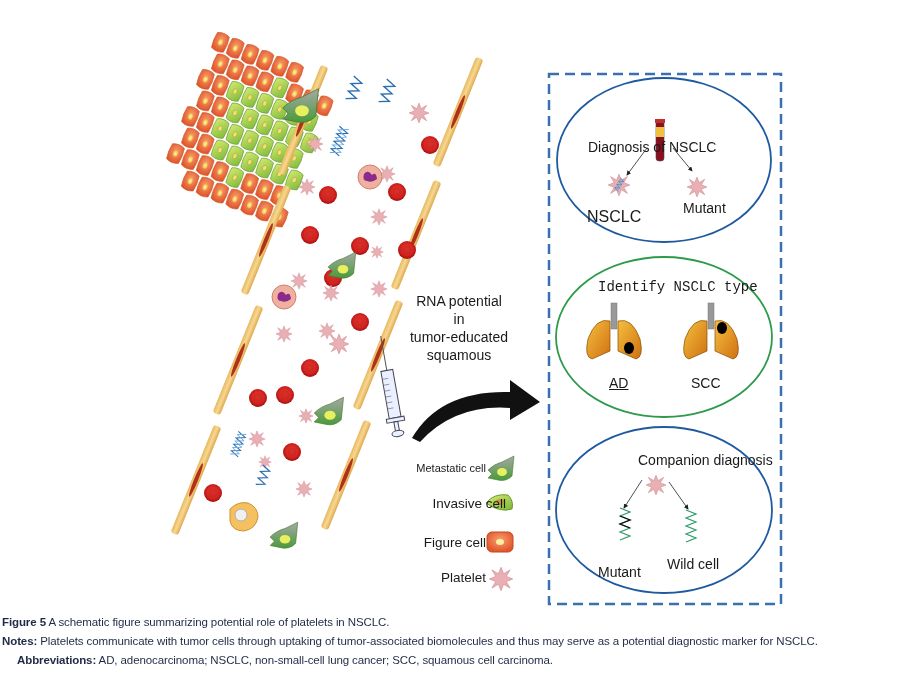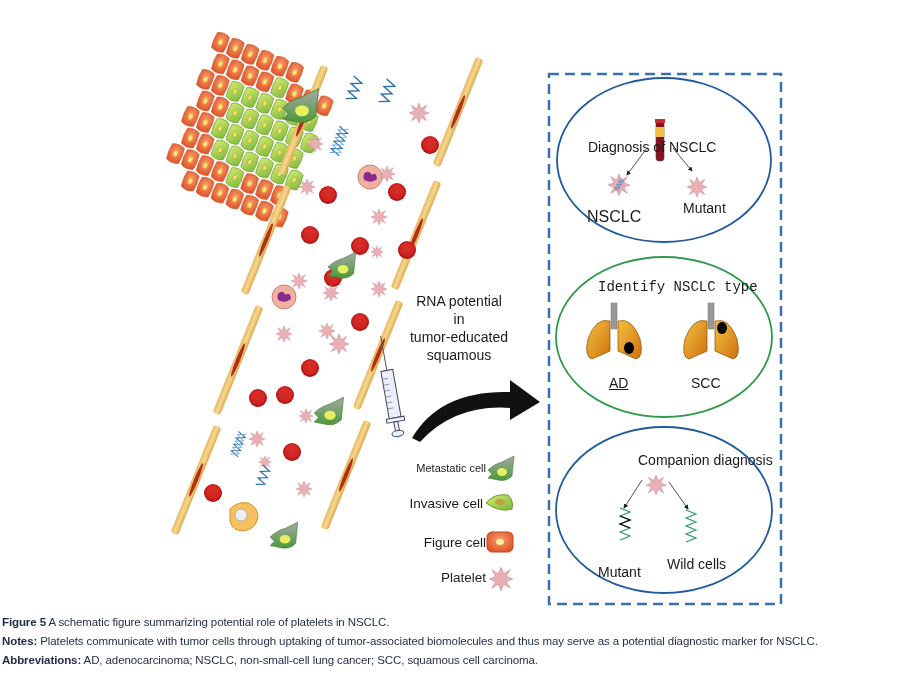--- a/index.html
+++ b/index.html
@@ -298,39 +298,39 @@
   
   <div class="lbl" style="left:399px;top:292px;width:120px;text-align:center;font-size:14px;line-height:18px;">
     <div>RNA potential</div>
     <div>in</div>
     <div>tumor-educated</div>
     <div>squamous</div>
   </div>
 
   <div>
     <div class="lbl" style="right:434px;top:462px;font-size:11px;">Metastatic cell</div>
-    <div class="lbl" style="right:437px;top:496px;font-size:13.5px;">Invasive cell</div>
+    <div class="lbl" style="right:414px;top:496px;font-size:13.5px;">Invasive cell</div>
     <div class="lbl" style="right:434px;top:535px;font-size:13.5px;">Figure cell</div>
     <div class="lbl" style="right:434px;top:570px;font-size:13.5px;">Platelet</div>
   </div>
 
   <div class="lbl" style="left:588px;top:105px;font-size:14px;margin-top:34px;">Diagnosis of NSCLC</div>
   <div class="lbl" style="left:587px;top:208px;font-size:16px;">NSCLC</div>
   <div class="lbl" style="left:683px;top:200px;font-size:14px;">Mutant</div>
 
   <div class="lbl" style="left:598px;top:279px;font-size:14px;font-family:Liberation Mono, monospace;">Identify NSCLC type</div>
   <div class="lbl" style="left:609px;top:375px;font-size:14px;text-decoration:underline;">AD</div>
   <div class="lbl" style="left:691px;top:375px;font-size:14px;">SCC</div>
 
   <div class="lbl" style="left:594px;top:452px;font-size:14px;margin-left:44px;">Companion diagnosis</div>
   <div class="lbl" style="left:598px;top:556px;font-size:14px;margin-top:8px;">Mutant</div>
-  <div class="lbl" style="left:667px;top:556px;font-size:14px;">Wild cells</div>
+  <div class="lbl" style="left:667px;top:556px;font-size:14px;">Wild cell</div>
 </div>
 
 <div class="caption" style="top:616px;">
   <b>Figure 5</b><span> A schematic figure summarizing potential role of platelets in NSCLC.</span>
 </div>
 <div class="caption" style="top:635px;">
   <b>Notes:</b><span> Platelets communicate with tumor cells through uptaking of tumor-associated biomolecules and thus may serve as a potential diagnostic marker for NSCLC.</span>
 </div>
-<div class="caption" style="top:654px;">
+<div class="caption" style="top:654px;margin-left:15px;">
   <b>Abbreviations:</b><span> AD, adenocarcinoma; NSCLC, non-small-cell lung cancer; SCC, squamous cell carcinoma.</span>
 </div>
 
 </body></html>

